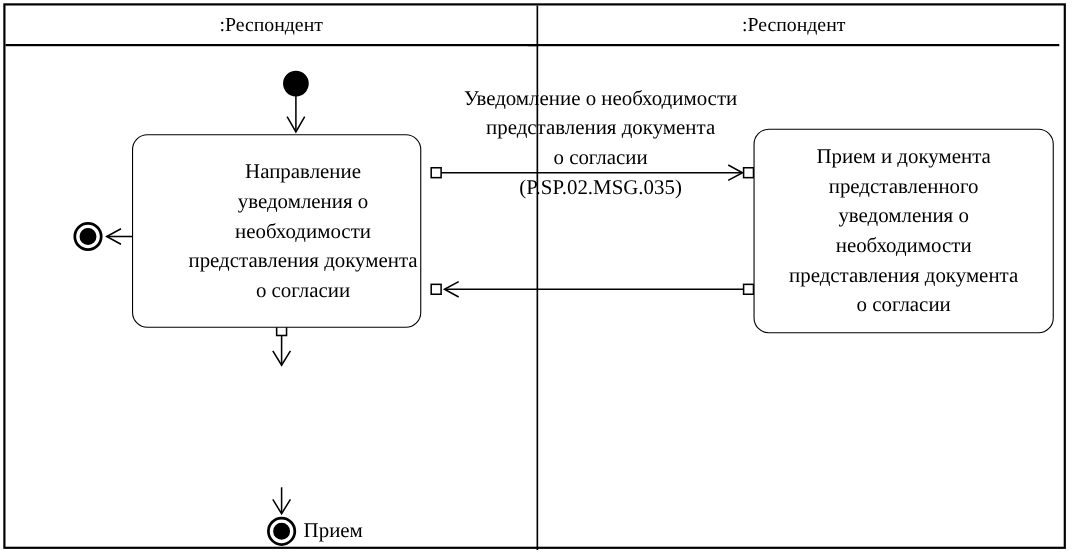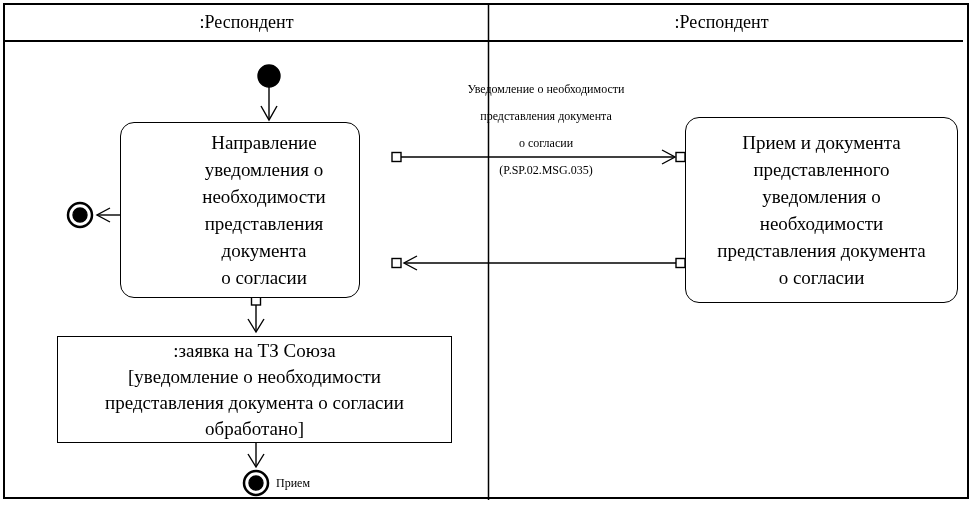--- a/index.html
+++ b/index.html
@@ -25,32 +25,32 @@
   .lane-header.left{left:5px;width:483px;}
   .lane-header.right{left:480px;width:483px;}
   .action-box{
     position:absolute;
     border:1.5px solid #000;border-radius:14px;background:#fff;
     box-sizing:border-box;
     display:flex;align-items:center;justify-content:center;
     text-align:center;white-space:pre-line;
     font-size:19px;line-height:27px;
   }
-  .box-send{left:120px;top:122px;width:240px;height:176px;padding-left:48px;}
+  .box-send{left:120px;top:122px;width:263px;height:176px;padding-left:48px;}
   .box-receive{left:685px;top:117px;width:273px;height:186px;}
   .object-box{
     position:absolute;left:57px;top:336px;width:395px;height:107px;
     border:1.5px solid #000;background:#fff;box-sizing:border-box;
     display:flex;align-items:center;justify-content:center;
     text-align:center;white-space:pre-line;
     font-size:19px;line-height:26px;
   }
   .float-label{
     position:absolute;text-align:center;white-space:pre-line;
-    font-size:12px;line-height:27px;
+    font-size:19px;line-height:27px;
   }
   .lbl-error{left:14px;top:140px;width:110px;line-height:28px;}
   .lbl-request{left:390px;top:76px;width:312px;}
   .lbl-response{left:400px;top:209px;width:290px;}
   .lbl-success{left:276px;top:470px;width:100px;text-align:left;line-height:26px;}
   svg line, svg polyline, svg rect, svg circle{stroke:#000;}
 </style>
 </head>
 <body>
 
@@ -103,24 +103,20 @@
 необходимости
 представления документа
 о согласии</div>
   <div class="action-box box-receive">Прием и документа
 представленного
 уведомления о
 необходимости
 представления документа
 о согласии</div>
 
-  <div class="object-box">:заявка на ТЗ Союза
-[уведомление о необходимости
-представления документа о согласии
-обработано]</div>
 
   <div class="float-label lbl-request">Уведомление о необходимости
 представления документа
 о согласии
 (P.SP.02.MSG.035)</div>
   <div class="float-label lbl-success">Прием</div>
 
 </div>
 
 </body></html>

